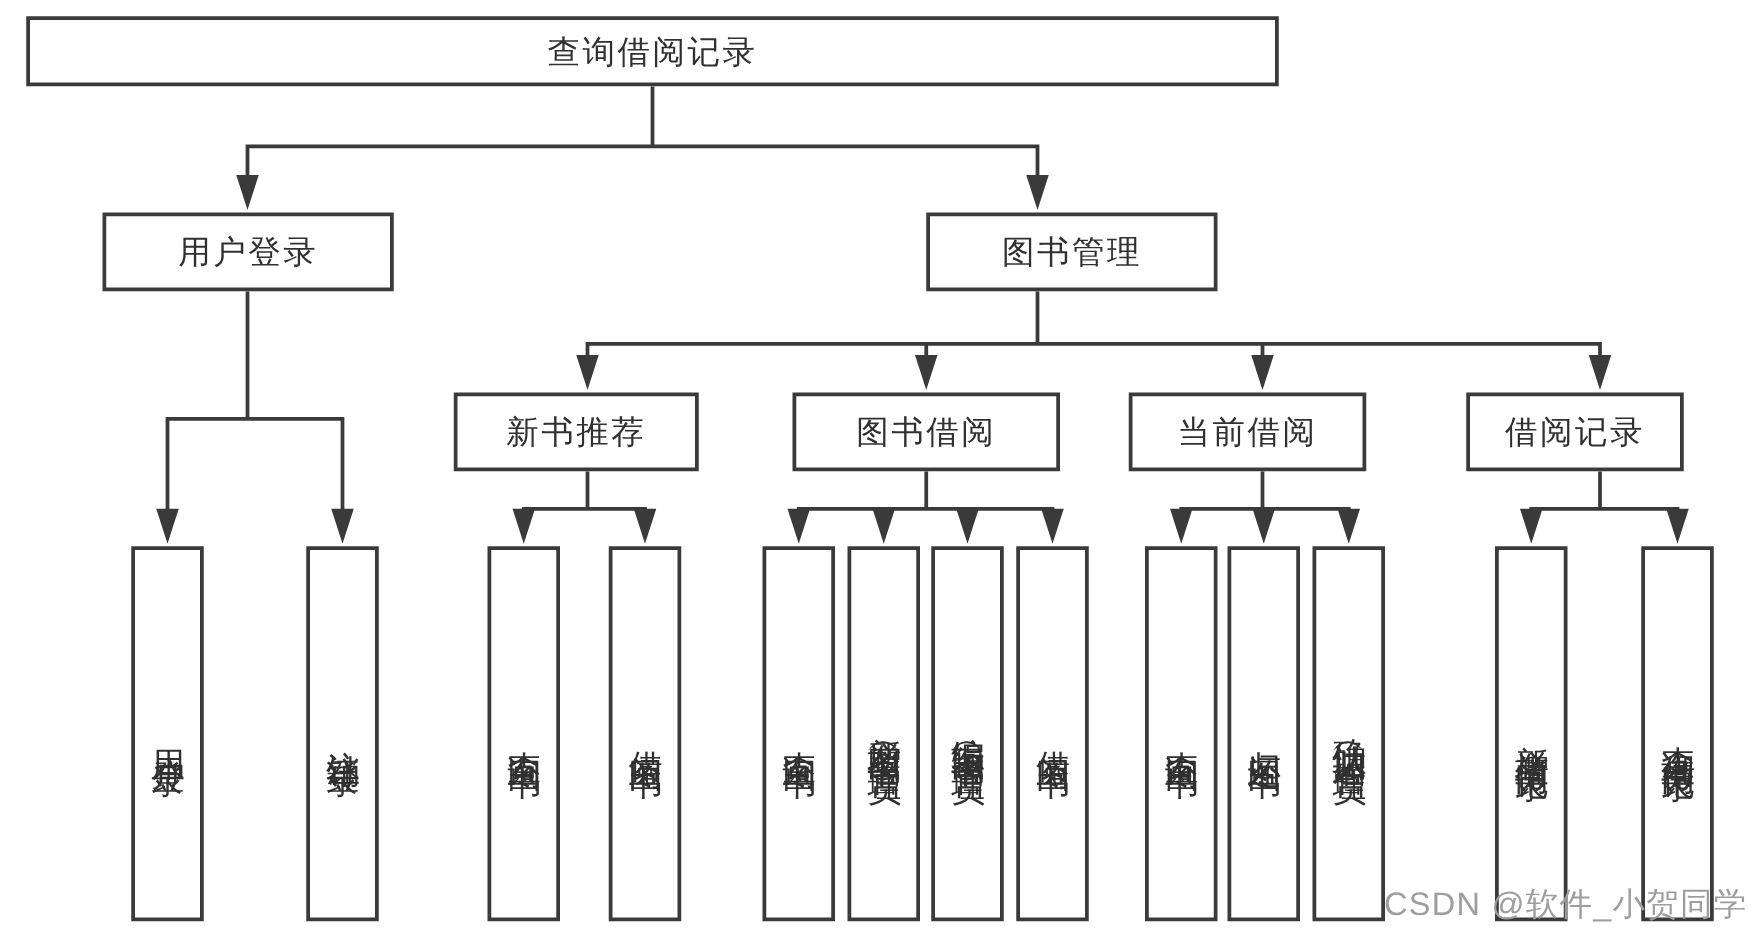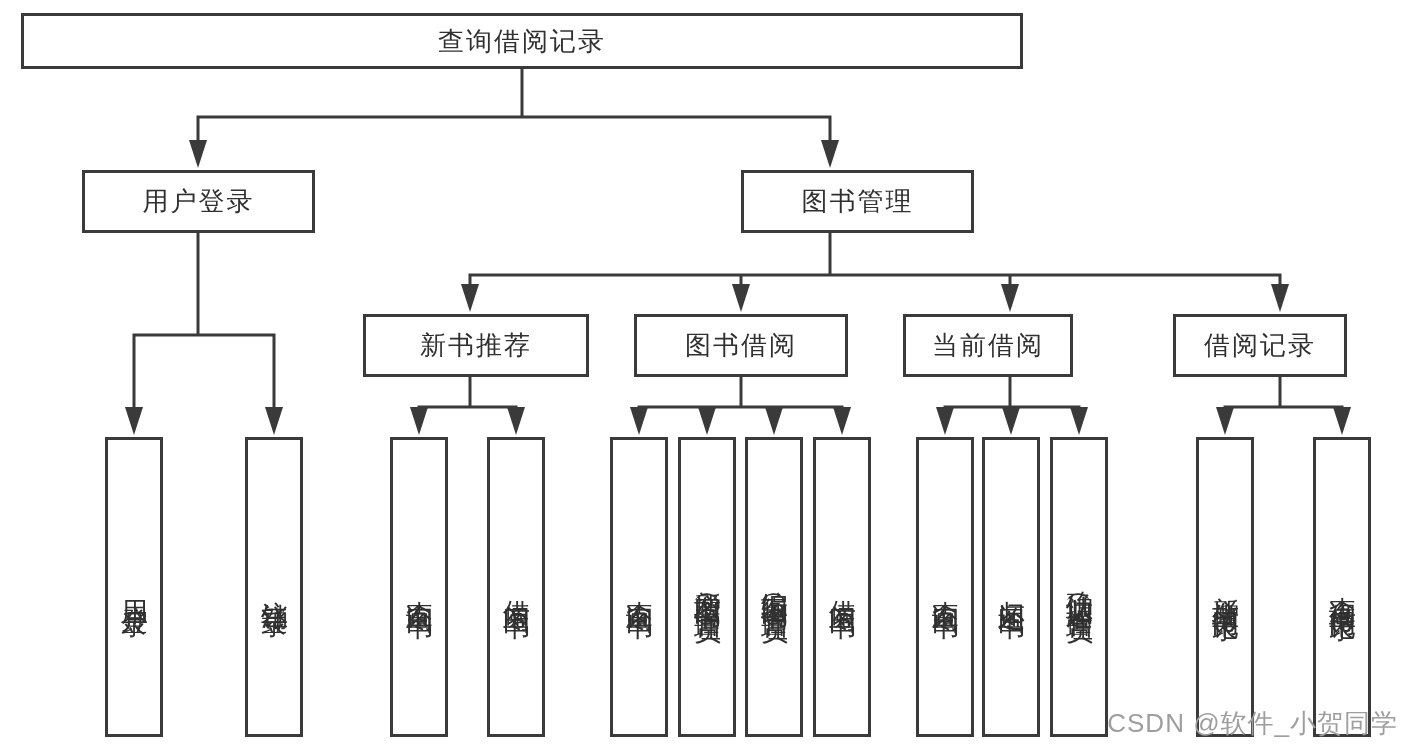--- a/index.html
+++ b/index.html
@@ -119,27 +119,27 @@
     <span>查询借阅记录</span>
   </div>
 
   <div class="box hbox" style="left:82px;top:170px;width:233px;height:63px;">
     <span>用户登录</span>
   </div>
   <div class="box hbox" style="left:713px;top:170px;width:233px;height:63px;margin-left:28px;">
     <span>图书管理</span>
   </div>
 
-  <div class="box hbox" style="left:363px;top:314px;width:226px;height:63px;">
+  <div class="box hbox" style="left:363px;top:314px;width:196px;height:63px;">
     <span>新书推荐</span>
   </div>
   <div class="box hbox" style="left:634px;top:314px;width:214px;height:63px;font-family:Liberation Serif, serif;">
     <span>图书借阅</span>
   </div>
-  <div class="box hbox" style="left:903px;top:314px;width:170px;height:63px;">
+  <div class="box hbox" style="left:903px;top:314px;width:190px;height:63px;">
     <span>当前借阅</span>
   </div>
   <div class="box hbox" style="left:1173px;top:314px;width:174px;height:63px;">
     <span>借阅记录</span>
   </div>
 
   <div class="box vbox" style="left:105px;">
     <span>用户登录</span>
   </div>
   <div class="box vbox" style="left:245px;">

